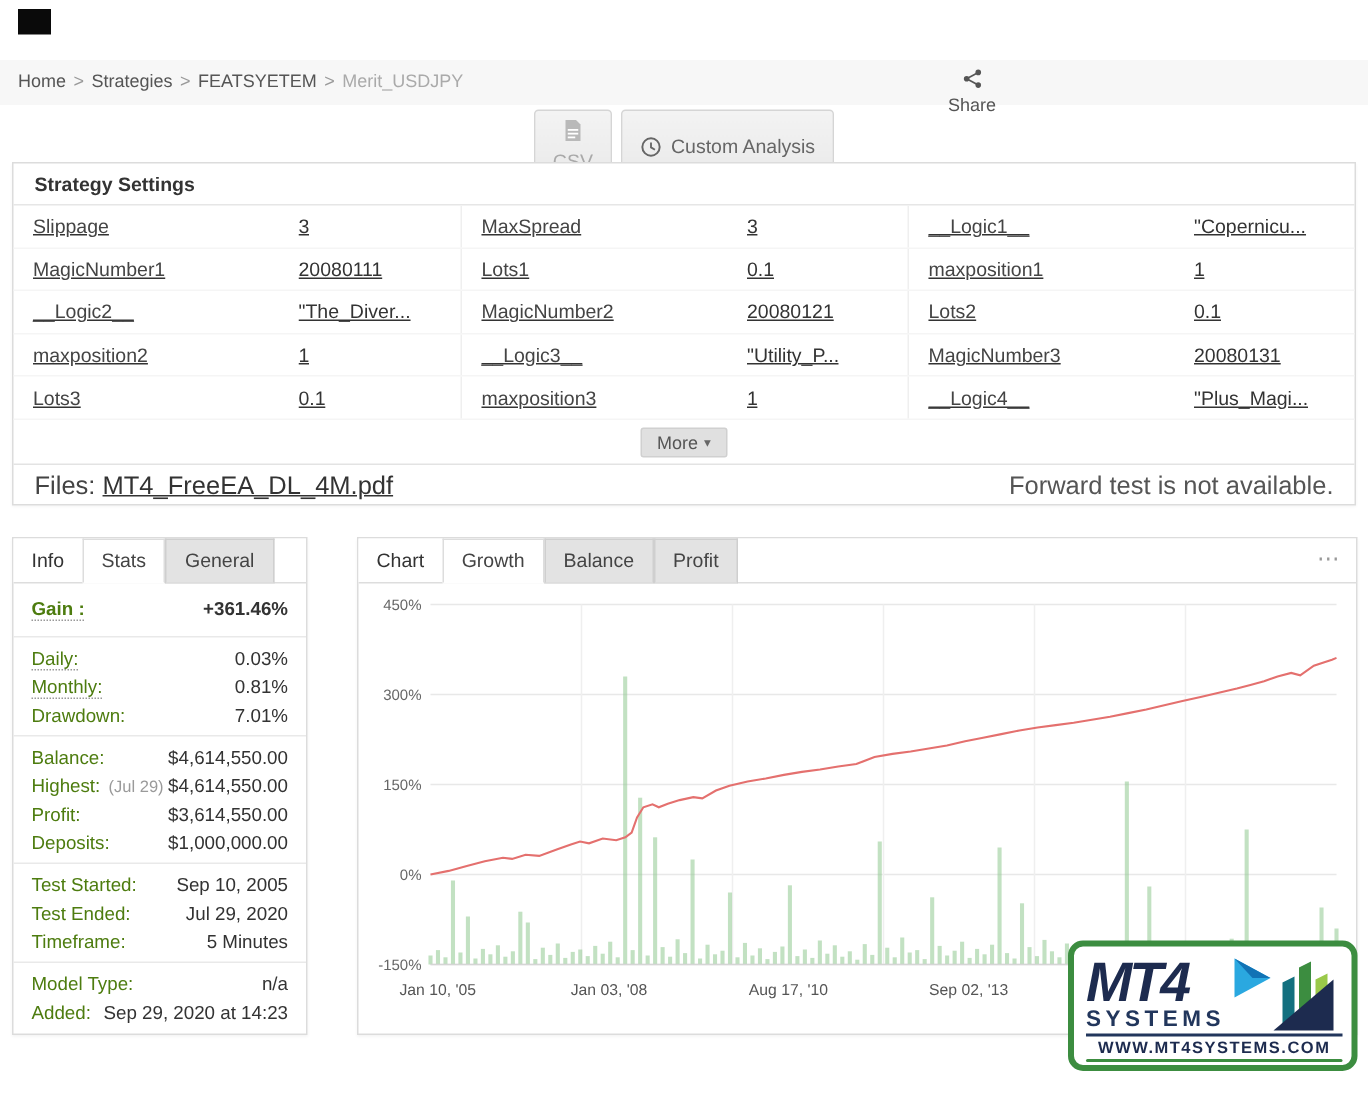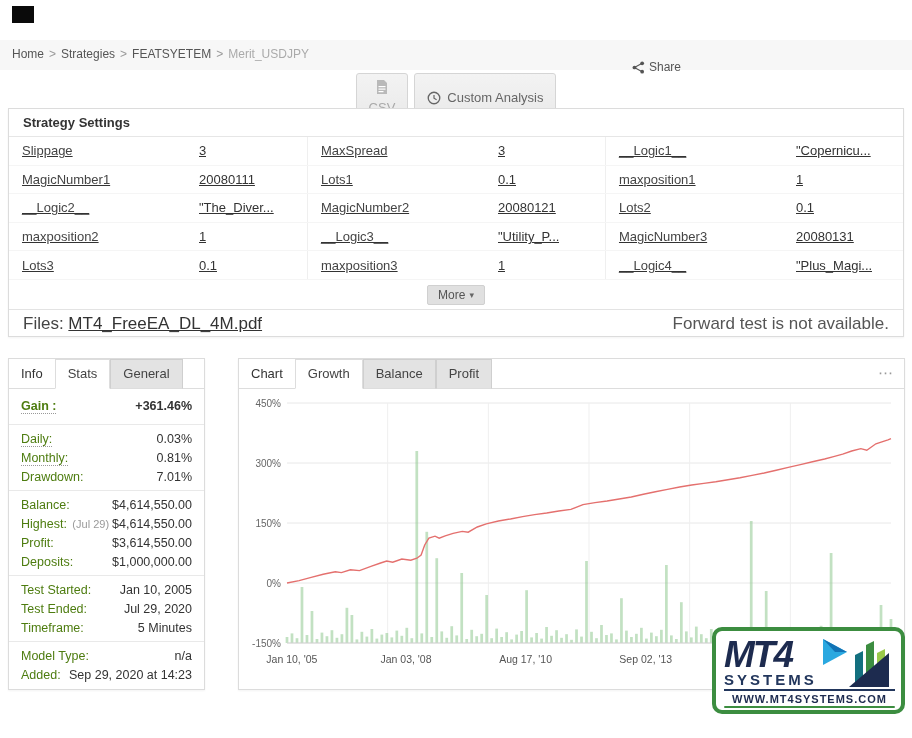--- a/index.html
+++ b/index.html
@@ -6,21 +6,21 @@
   html,body { width:912px; height:738px; background:#ffffff; overflow:hidden;
     font-family:"Liberation Sans", sans-serif; color:#333; position:relative; }
 
   .corner-mark { position:absolute; left:12px; top:6px; width:22px; height:17px; background:#0a0a0a; }
 
   .crumb-band { position:absolute; left:0; top:40px; width:912px; height:30px; background:#f7f7f7; }
   .breadcrumb { position:absolute; left:12px; top:7px; font-size:12px; color:#888; }
   .breadcrumb a { color:#555; text-decoration:none; }
   .breadcrumb .sep { color:#999; margin:0 5px; }
   .breadcrumb .current { color:#aaa; }
-  .share-box { position:absolute; left:632px; top:20px; font-size:12px; color:#555; display:flex; align-items:center; gap:4px; cursor:pointer; }
+  .share-box { position:absolute; left:632px; top:6px; font-size:12px; color:#555; display:flex; align-items:center; gap:4px; cursor:pointer;flex-direction:column; }
 
   .actions-row { position:absolute; left:0; top:73px; width:912px; display:flex; justify-content:center; gap:6px; }
   .btn { display:inline-flex; align-items:center; gap:6px; background:linear-gradient(#f3f3f3,#e9e9e9);
     border:1px solid #d5d5d5; border-radius:3px; padding:6px 12px; font-size:13px; color:#666; cursor:pointer; }
   .btn.dim { color:#a9a9a9;flex-direction:column; }
   .btn svg { display:block; }
 
   .card { position:absolute; background:#fff; border:1px solid #dcdcdc; box-shadow:0 1px 2px rgba(0,0,0,0.05); }
   .settings-card { left:8px; top:108px; width:896px; height:229px; }
   .settings-header { height:28px; line-height:28px; padding-left:14px; font-size:13px; font-weight:bold; color:#333;
@@ -242,21 +242,21 @@
           <span class="ival green">$3,614,550.00</span>
         </div>
         <div class="info-row">
           <span class="ilbl">Deposits:</span>
           <span class="ival">$1,000,000.00</span>
         </div>
       </div>
       <div class="info-section">
         <div class="info-row">
           <span class="ilbl">Test Started:</span>
-          <span class="ival">Jan 10, 2005</span>
+          <span class="ival">Sep 10, 2005</span>
         </div>
         <div class="info-row">
           <span class="ilbl">Test Ended:</span>
           <span class="ival">Jul 29, 2020</span>
         </div>
         <div class="info-row">
           <span class="ilbl">Timeframe:</span>
           <span class="ival">5 Minutes</span>
         </div>
       </div>

